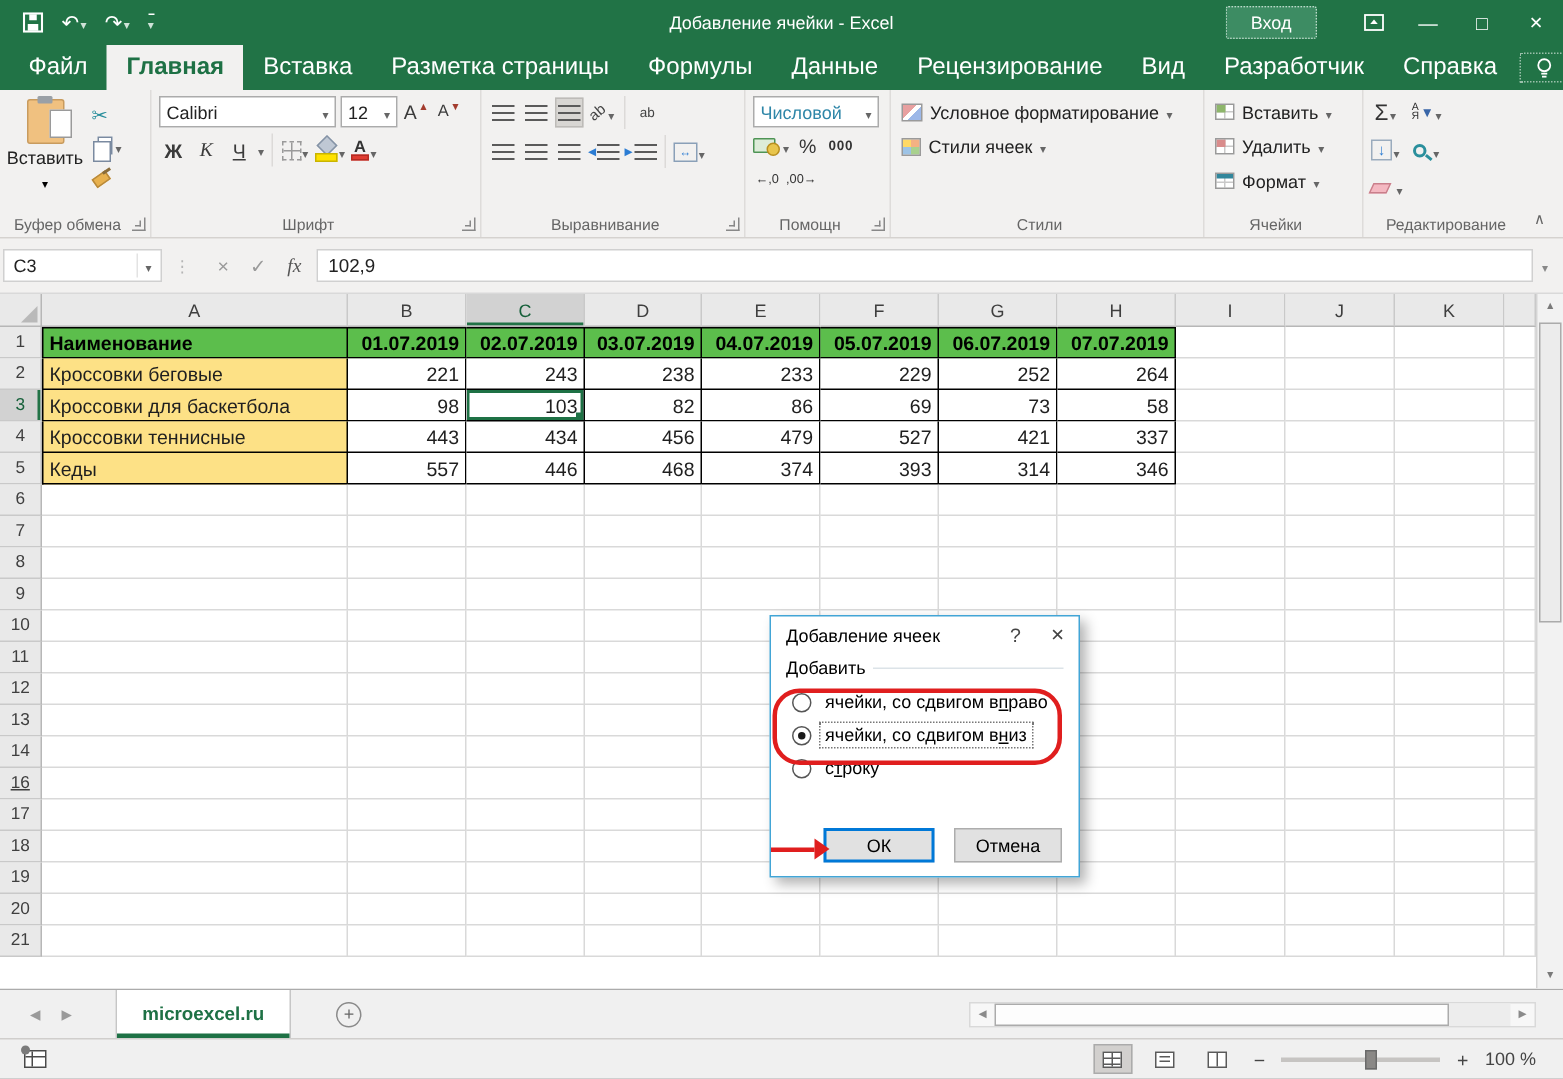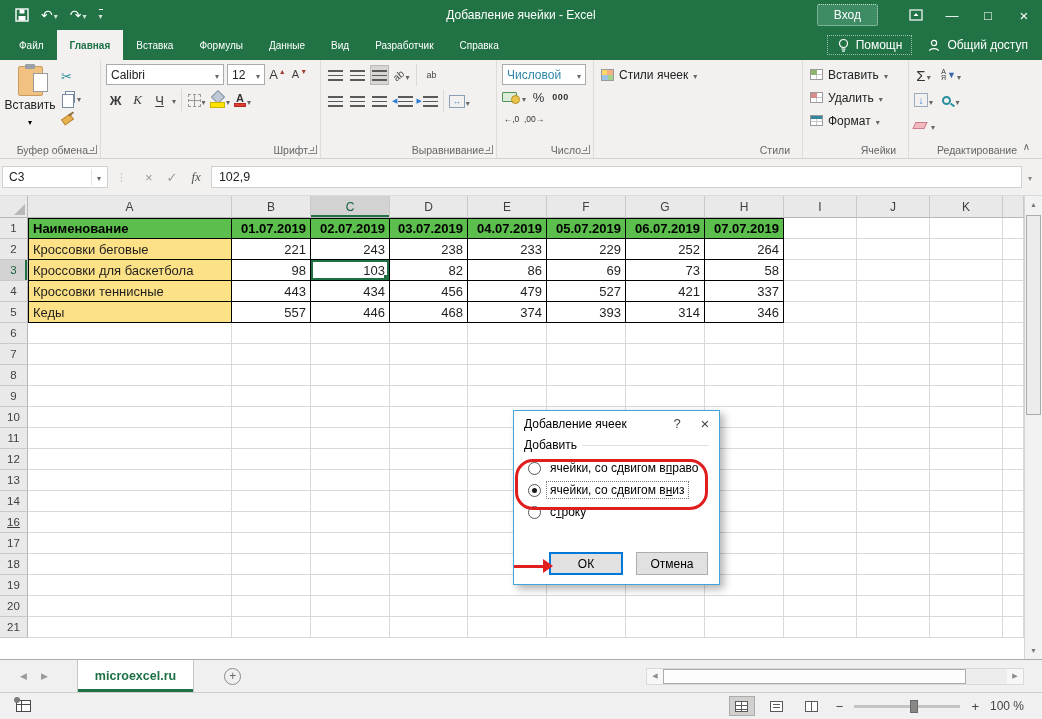--- a/index.html
+++ b/index.html
@@ -14,29 +14,29 @@
 .qat .caret{color:#cfe3d8}
 .qat-custom{border-top:1px solid #fff;line-height:8px;padding-top:1px}
 .title-text{position:absolute;left:0;right:0;text-align:center;color:#fff;font-size:12px;pointer-events:none}
 .tb-right{margin-left:auto;display:flex;align-items:center;height:100%;z-index:2}
 .signin{background:#3d8c63;border:1px dotted #bcd9c9;border-radius:2px;padding:3px 16px;margin-right:20px;font-size:12px}
 .wbtn{width:36px;height:100%;display:flex;align-items:center;justify-content:center;font-size:13px;color:#fff}
 .wbtn.close{font-size:15px}
 
 .tabrow{height:30px;background:#217346;display:flex;align-items:stretch;color:#fff;padding-left:6px}
 .tabs-host{display:flex;align-items:stretch}
-.rtab{display:flex;align-items:center;padding:0 13px;font-size:10px;white-space:nowrap}
+.rtab{display:flex;align-items:center;padding:0 13px;font-size:16px;white-space:nowrap}
 .rtab.active{background:#F2F1F0;color:#1E7145;font-weight:bold}
 .spacer{flex:1}
 .assist{display:flex;align-items:center;gap:6px;padding:0 9px;border:1px dotted rgba(255,255,255,.55);margin:5px 2px;white-space:nowrap}
 .share{display:flex;align-items:center;gap:6px;padding:0 14px;white-space:nowrap}
 
 .ribbon{height:99px;background:#F2F1F0;display:flex;position:relative;border-bottom:1px solid #D5D2CF}
 .rgroup{position:relative;border-right:1px solid #DEDCDA;padding:4px 5px 16px;flex:none}
-.glabel{position:absolute;bottom:2px;left:2px;right:12px;text-align:right;font-size:10.5px;color:#666;white-space:nowrap;overflow:hidden}
+.glabel{position:absolute;bottom:2px;left:2px;right:12px;text-align:center;font-size:10.5px;color:#666;white-space:nowrap;overflow:hidden}
 .launcher{position:absolute;right:3px;bottom:4px;width:9px;height:9px;border-right:1px solid #888;border-bottom:1px solid #888}
 .launcher::before{content:"";position:absolute;right:2px;bottom:2px;width:3px;height:3px;border-right:1px solid #888;border-bottom:1px solid #888}
 .g-flex{display:flex;gap:6px;height:100%}
 .g-col{display:flex;flex-direction:column;gap:4px}
 .g-row{display:flex;align-items:center;gap:3px}
 .combo{background:#fff;border:1px solid #ABABAB;height:21px;display:flex;align-items:center;justify-content:space-between;padding:0 4px;font-size:12px;color:#222}
 .combo .caret{color:#666}
 .fmt-num{color:#2E86A8}
 .fbtn{display:flex;align-items:center;justify-content:center;min-width:19px;height:20px;font-size:13px;color:#3b3b3b;gap:1px}
 .fbtn.active{background:#D8D6D3;border:1px solid #BDBBB8}
@@ -212,22 +212,24 @@
       <span class="wbtn">□</span>
       <span class="wbtn close">×</span>
     </div>
   </div>
 
   <div class="tabrow">
     <div class="tabs-host" id="tabs-host">
         <div class="rtab">Файл</div>
         <div class="rtab active">Главная</div>
         <div class="rtab">Вставка</div>
+        <div class="rtab">Разметка страницы</div>
         <div class="rtab">Формулы</div>
         <div class="rtab">Данные</div>
+        <div class="rtab">Рецензирование</div>
         <div class="rtab">Вид</div>
         <div class="rtab">Разработчик</div>
         <div class="rtab">Справка</div>
       </div>
     <div class="spacer"></div>
     <div class="assist">
       <svg width="13" height="15">
           <circle cx="6.5" cy="5.5" r="4" fill="none" stroke="#fff" stroke-width="1.2"></circle>
           <rect x="4.5" y="10.5" width="4" height="1.2" fill="#fff"></rect>
           <rect x="5" y="12.5" width="3" height="1.2" fill="#fff"></rect>
@@ -380,26 +382,31 @@
               <span class="caret" style="color:#666"></span>
             </span>
           <span class="fbtn pct">%</span>
           <span class="fbtn thou">000</span>
         </div>
         <div class="g-row">
           <span class="fbtn decbtn">←,0</span>
           <span class="fbtn decbtn">,00→</span>
         </div>
       </div>
-      <div class="glabel">Число</div>
+      <div class="glabel">Помощн</div>
       <span class="launcher"></span>
     </div>
 
     <div class="rgroup" style="width:209px">
       <div class="g-col" style="gap:2px">
+        <div class="stybtn">
+            <span class="i-condfmt"></span>
+            <span>Условное форматирование</span>
+            <span class="caret" style="color:#666"></span>
+          </div>
         <div class="stybtn">
             <span class="i-cellsty"></span>
             <span>Стили ячеек</span>
             <span class="caret" style="color:#666"></span>
           </div>
       </div>
       <div class="glabel">Стили</div>
     </div>
 
     <div class="rgroup" style="width:106px">

